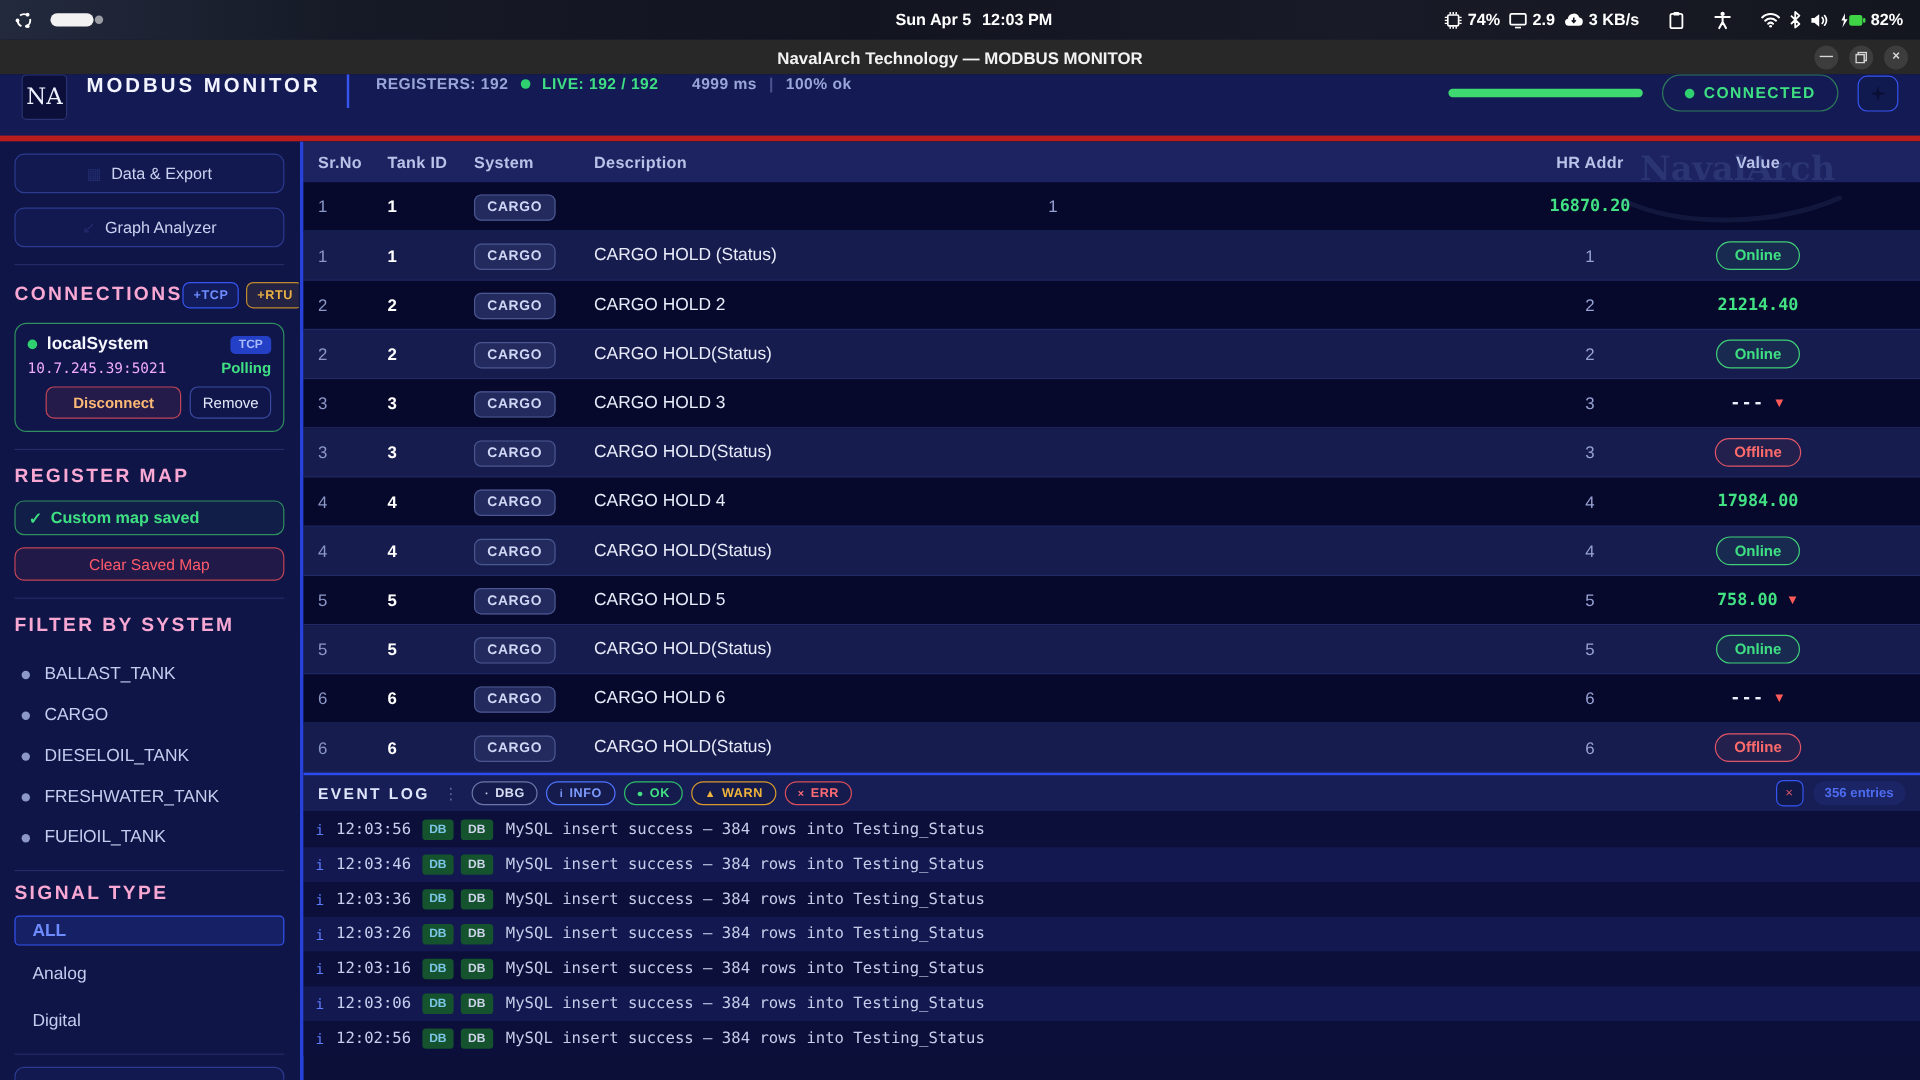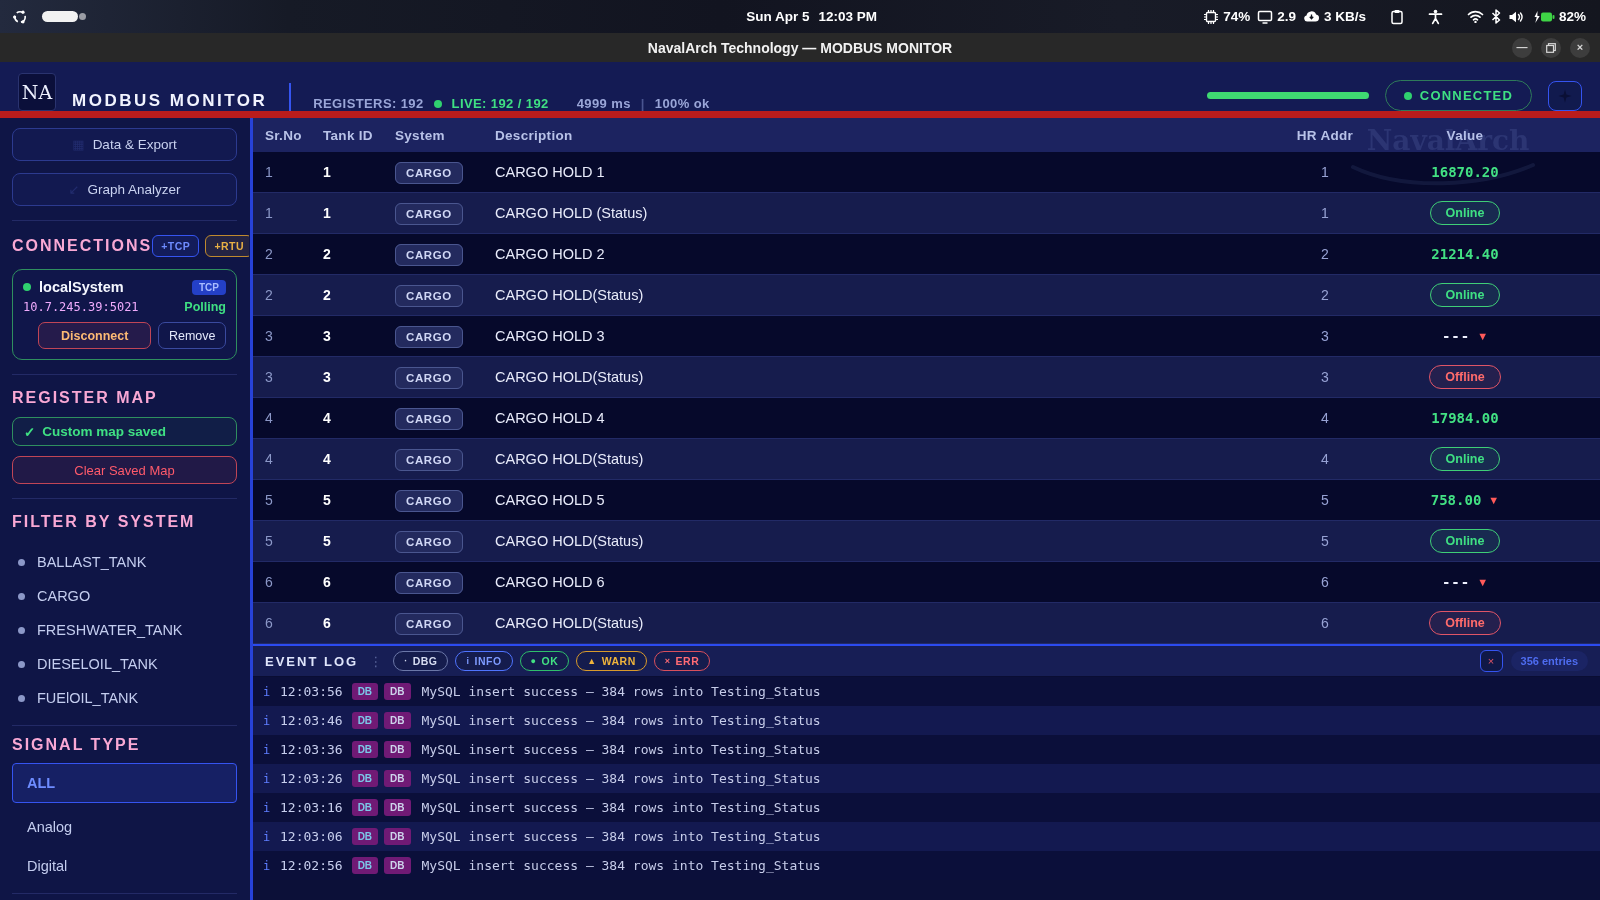--- a/index.html
+++ b/index.html
@@ -21,21 +21,21 @@
 
   
   .titlebar { position:absolute; top:33px; left:0; width:1600px; height:29px; background:#282828;
     display:flex; align-items:center; justify-content:center; color:#f2f2f2; font-size:14px; font-weight:bold; }
   .winctl { position:absolute; right:10px; top:0; height:29px; display:flex; align-items:center; gap:9px; }
   .wbtn { width:20px; height:20px; border-radius:50%; background:#3d3d3d; color:#d8d8d8;
     display:flex; align-items:center; justify-content:center; font-size:11px; line-height:1; }
 
   
   .appheader { position:absolute; top:62px; left:0; width:1600px; height:56px; background:#141b54;
-    border-bottom:7px solid #b91c1c; display:flex; align-items:flex-end; padding:0 18px; }
+    border-bottom:5px solid #b91c1c; display:flex; align-items:flex-start; padding:0 18px; }
   .logo { width:38px; height:38px; background:#0b0f3a; border:1px solid #2a336f; border-radius:4px;
     display:flex; align-items:center; justify-content:center; color:#eef1ff;
     font-family:"DejaVu Serif", serif; font-size:19px; }
   .apptitle { color:#f2f4ff; font-size:17px; font-weight:bold; letter-spacing:2.5px; margin:0 22px 0 16px; }
   .hdiv { width:2px; height:28px; background:#3554f0; margin-right:22px; }
   .hstats { display:flex; align-items:center; gap:10px; font-size:13px; font-weight:bold; color:#9aa6d8; letter-spacing:.4px; }
   .gdot { width:8px; height:8px; border-radius:50%; background:#2fd06f; display:inline-block; }
   .live { color:#3fe083; }
   .hsep { color:#4a5590; }
   .hright { margin-left:auto; display:flex; align-items:center; gap:16px; }
@@ -75,21 +75,21 @@
     background:rgba(47,143,95,.08); color:#3fe083; font-size:13.5px; font-weight:bold;
     display:flex; align-items:center; gap:7px; padding-left:11px; }
   .clearbtn { margin-top:10px; height:28px; border:1px solid #c04556; border-radius:8px;
     background:rgba(192,69,86,.10); color:#ff5a6b; font-size:13px;
     display:flex; align-items:center; justify-content:center; }
   .syslist { margin-top:14px; }
   .sysitem { display:flex; align-items:center; gap:12px; height:34px; color:#c4cdef; font-size:14.5px; padding-left:6px; }
   .sysitem .bdot { width:7px; height:7px; border-radius:50%; background:#8c98c8; }
   .sigitem { height:30px; display:flex; align-items:center; color:#c4cdef; font-size:14.5px; padding-left:14px;
     margin-top:9px; border:1px solid transparent; }
-  .sigitem.selected { height:40px; border:1px solid #3554f0; border-radius:4px; background:rgba(53,84,240,.18);
+  .sigitem.selected { height:25px; border:1px solid #3554f0; border-radius:4px; background:rgba(53,84,240,.18);
     color:#6e8cff; font-weight:bold; }
 
   
   .main { position:absolute; top:118px; left:250px; width:1350px; height:782px; background:#0c1038;
     border-left:3px solid #2742d8; }
   .watermark { position:absolute; top:6px; right:52px; width:200px; pointer-events:none; text-align:center; }
   .wm-text { font-family:"DejaVu Serif", serif; font-weight:bold; font-size:28px; color:rgba(145,165,235,.14); }
 
   .thead { height:34px; background:#1c2360; display:grid;
     grid-template-columns:58px 72px 100px 1fr 130px 150px; align-items:center;
@@ -132,21 +132,21 @@
   .ev-clear { width:23px; height:22px; border:1px solid #3554f0; border-radius:6px; color:#e05567;
     font-size:11px; display:flex; align-items:center; justify-content:center; background:#101847; }
   .ev-count { background:#1b2464; color:#4e6cf0; font-size:11px; font-weight:bold; border-radius:10px; padding:4px 10px; }
 
   .logs { font-family:"DejaVu Sans Mono", monospace; }
   .lrow { height:29px; display:flex; align-items:center; gap:9px; padding-left:10px; }
   .lrow.alt { background:#131950; }
   .lrow.base { background:#0b0f3a; }
   .l-i { color:#5e7dff; font-size:12px; width:8px; }
   .l-time { color:#c8cfee; font-size:13px; }
-  .l-tag { background:#701a75; border-radius:3px; font-size:10px; font-weight:bold; padding:3px 6px;
+  .l-tag { background:#14532d; border-radius:3px; font-size:10px; font-weight:bold; padding:3px 6px;
     font-family:"Liberation Sans", sans-serif; }
   .tag-cyan { color:#7cc7e8; }
   .tag-gray { color:#cdd3ea; }
   .l-msg { color:#c6cce9; font-size:13px; margin-left:2px;text-align:right; }
 
   svg { display:block; }
 </style>
 </head>
 <body>
 
@@ -336,25 +336,25 @@
         <div class="sysitem">
     <span class="bdot"></span>
     <span class="sys-label">BALLAST_TANK</span>
   </div>
         <div class="sysitem">
     <span class="bdot"></span>
     <span class="sys-label">CARGO</span>
   </div>
         <div class="sysitem">
     <span class="bdot"></span>
-    <span class="sys-label">FRESHWATER_TANK</span>
+    <span class="sys-label">DIESELOIL_TANK</span>
   </div>
         <div class="sysitem">
     <span class="bdot"></span>
-    <span class="sys-label">DIESELOIL_TANK</span>
+    <span class="sys-label">FRESHWATER_TANK</span>
   </div>
         <div class="sysitem">
     <span class="bdot"></span>
     <span class="sys-label">FUElOIL_TANK</span>
   </div>
       </div>
     <div class="sdiv" style="margin:10px 0;"></div>
 
     <div class="sechead">SIGNAL TYPE</div>
     <div id="signal-list">
@@ -380,21 +380,20 @@
       <div>System</div>
       <div>Description</div>
       <div class="h-addr">HR Addr</div>
       <div class="h-val">Value</div>
     </div>
     <div id="table-body">
         <div class="trow r-dark">
     <div class="c-sr">1</div>
     <div class="c-tank">1</div>
     <div class="c-sys"><span class="sysbadge">CARGO</span></div>
-    <div class="c-desc">CARGO HOLD 1</div>
     <div class="c-addr">1</div>
     <div class="c-val">
             <span class="vnum">16870.20</span>
           </div>
   </div>
         <div class="trow r-light">
     <div class="c-sr">1</div>
     <div class="c-tank">1</div>
     <div class="c-sys"><span class="sysbadge">CARGO</span></div>
     <div class="c-desc">CARGO HOLD (Status)</div>

